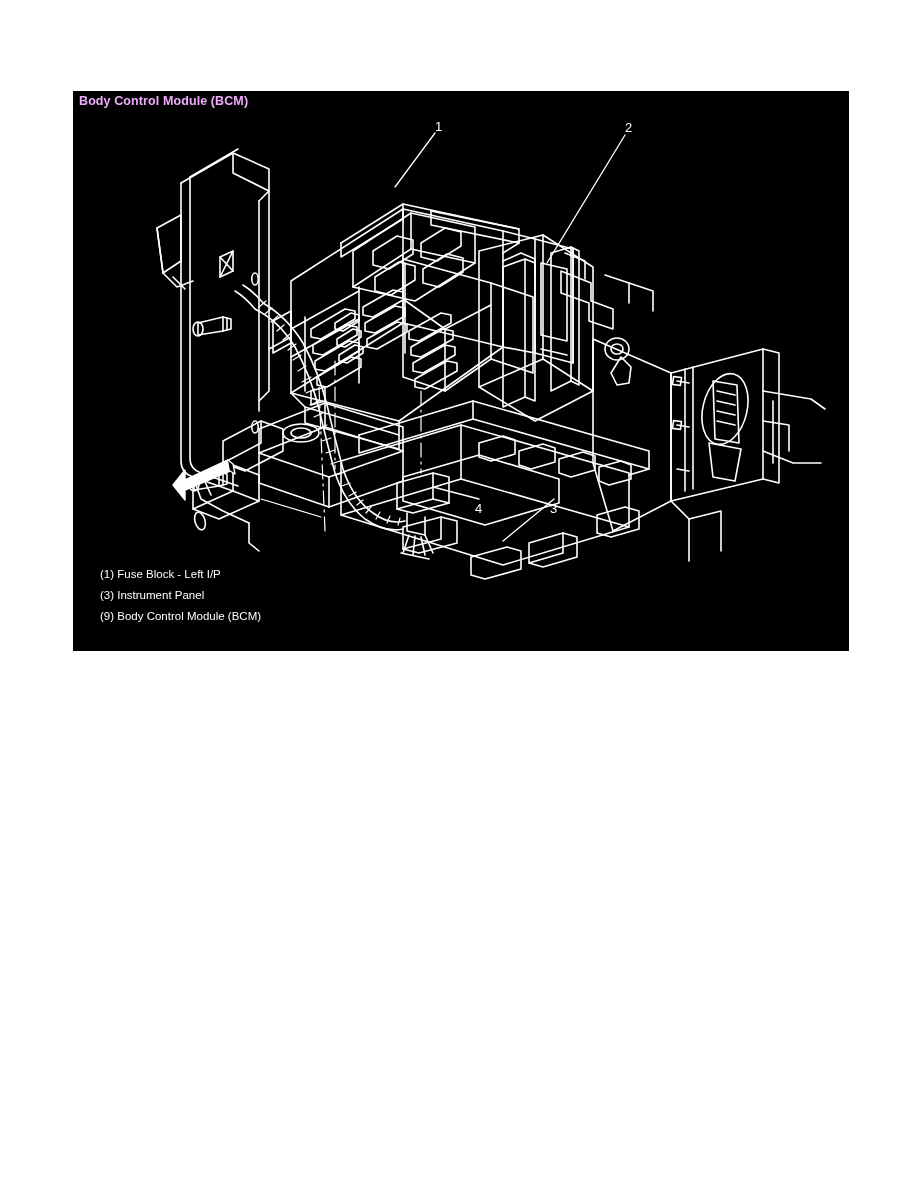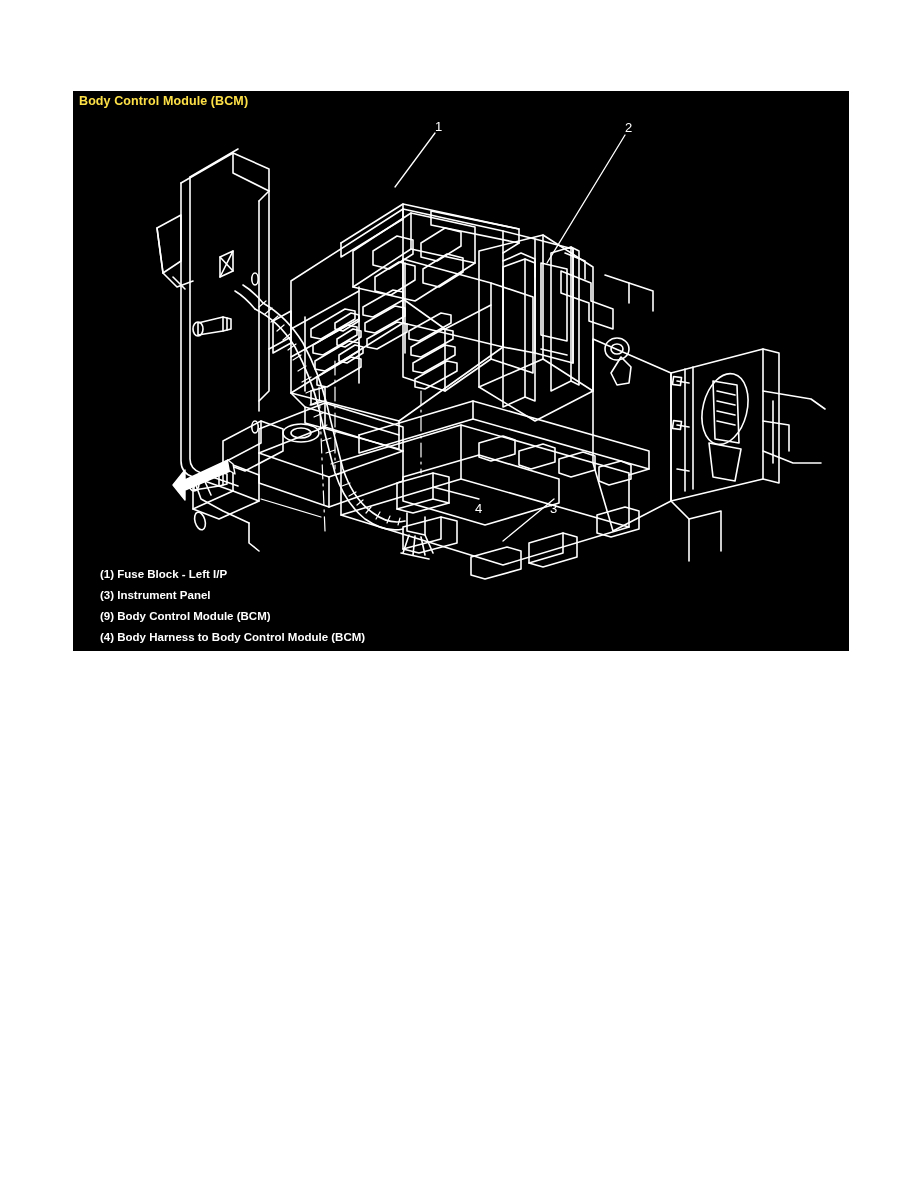--- a/index.html
+++ b/index.html
@@ -24,21 +24,21 @@
     width: 776px;
     height: 560px;
     background: #000000;
     overflow: hidden;
   }
 
   #figure-title {
     position: absolute;
     left: 6px;
     top: 3px;
-    color: #fde047;
+    color: #f0abfc;
     font-size: 12.5px;
     font-weight: bold;
     letter-spacing: 0.1px;
     white-space: nowrap;
   }
 
   
   #drawing {
     position: absolute;
     left: 0;
@@ -60,21 +60,20 @@
   #callout-2 { left: 552px; top: 30px; }
   #callout-3 { left: 477px; top: 411px; }
   #callout-4 { left: 402px; top: 411px; }
 
   
   #legend {
     position: absolute;
     left: 27px;
     top: 473px;
     width: 700px;
-    font-weight: bold;
   }
   .legend-item {
     color: #ffffff;
     font-size: 11.5px;
     line-height: 21px;
     white-space: nowrap;
   }
 </style>
 </head>
 <body>
@@ -339,16 +338,15 @@
 
   <div class="callout" id="callout-1">1</div>
   <div class="callout" id="callout-2">2</div>
   <div class="callout" id="callout-3">3</div>
   <div class="callout" id="callout-4">4</div>
 
   <div id="legend">
     <div class="legend-item">(1) Fuse Block - Left I/P</div>
     <div class="legend-item">(3) Instrument Panel</div>
     <div class="legend-item">(9) Body Control Module (BCM)</div>
-    <div class="legend-item">(4) Body Harness to Body Control Module (BCM)</div>
   </div>
 
 </div>
 
 </body></html>

